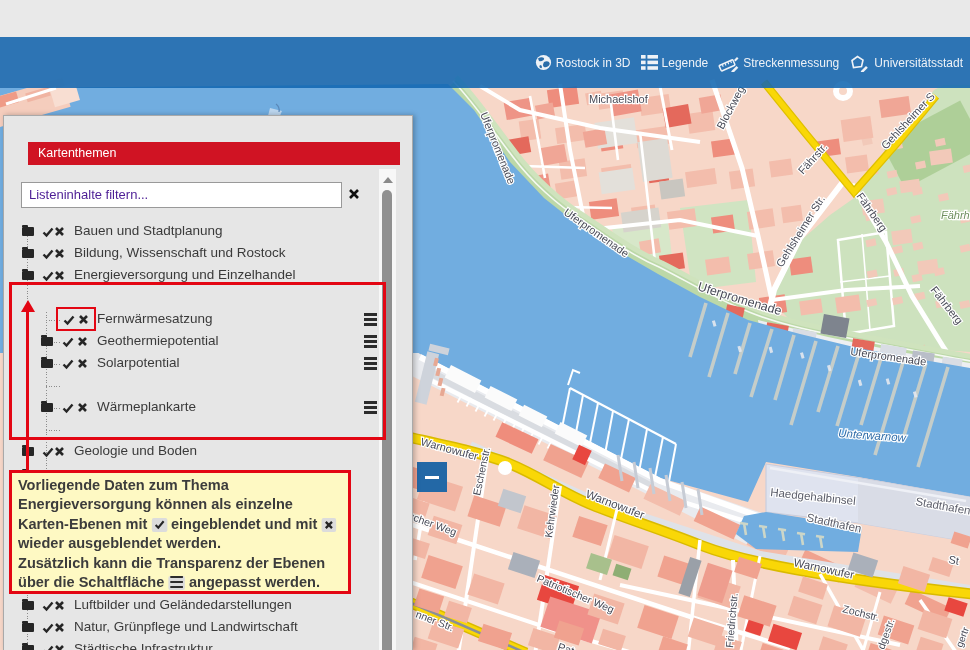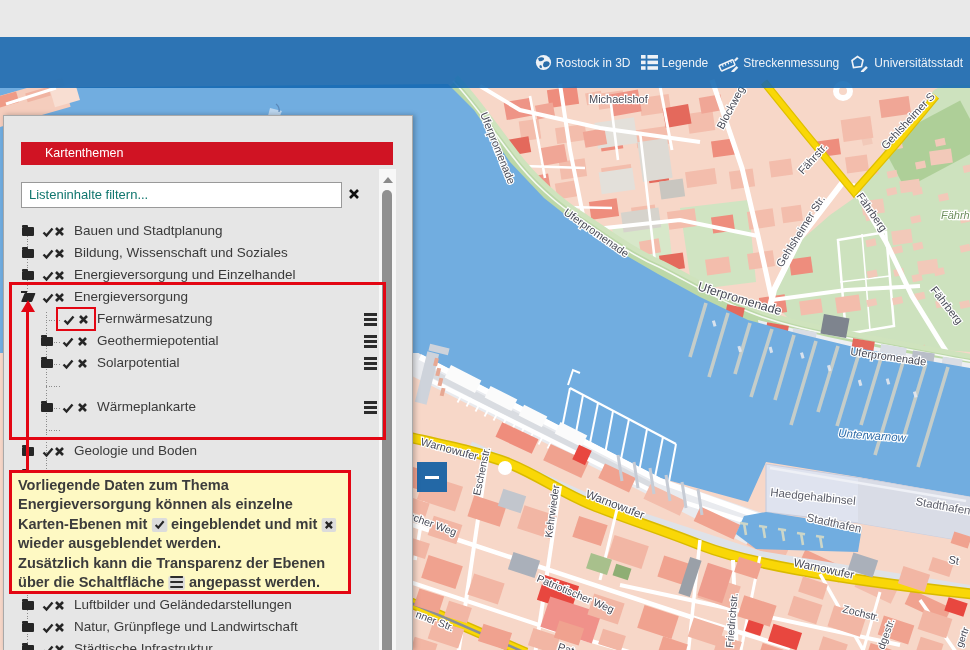--- a/index.html
+++ b/index.html
@@ -5,22 +5,22 @@
 #stage{position:relative;width:970px;height:650px;background:#fff;overflow:hidden}
 .abs{position:absolute}
 
 #graybar{left:0;top:0;width:970px;height:37px;background:#e9e9e9}
 #bluebar{left:0;top:37px;width:970px;height:51px;background:rgba(17,103,177,0.88)}
 #logobox{left:20px;top:4px;width:150px;height:83px;background:#f4f4f4}
 #menu{right:7px;top:37px;height:51px;color:#eef2f7;font-size:12px;display:flex;align-items:center;gap:10px}
 .mitem{display:flex;align-items:center;gap:4px;white-space:nowrap}
 
 #panel{left:3px;top:115px;width:410px;height:535px;background:#e6e6e6;border:1px solid #a9a9a9;border-bottom:none;box-shadow:2px 0 5px rgba(0,0,0,0.25)}
-#phead{left:17px;top:26px;width:372px;height:23px;background:#d01323;color:#fff;font-size:12.5px;line-height:23px;padding-left:24px}
-#pfilter{left:17px;top:66px;width:321px;height:26px;background:#fff;border:1px solid #999;color:#0f766e;font-size:13px;line-height:24px;padding-left:7px}
+#phead{left:24px;top:26px;width:372px;height:23px;background:#d01323;color:#fff;font-size:12.5px;line-height:23px;padding-left:10px}
+#pfilter{left:17px;top:66px;width:321px;height:26px;background:#fff;border:1px solid #999;color:#4c1d95;font-size:13px;line-height:24px;padding-left:7px}
 .row{position:absolute;height:22px;white-space:nowrap;font-size:13.5px;color:#3a3a3a}
 .lbl{position:absolute;top:3px}
 .fold{position:absolute;top:7px;width:12px;height:9px;background:#262626;border-radius:1px}
 .fold:before{content:"";position:absolute;left:0;top:-2px;width:6px;height:2px;background:#262626;border-radius:1px 1px 0 0}
 .fopen{position:absolute;top:7px;width:13px;height:9px}
 .fopen:before{content:"";position:absolute;left:0;top:-2px;width:6px;height:2px;background:#262626}
 .fopen:after{content:"";position:absolute;left:0;top:0;width:11px;height:9px;background:#262626;border-radius:1px;transform:skewX(-22deg);transform-origin:0 100%}
 .ham{position:absolute;top:5px;width:13px;height:12.5px;background:repeating-linear-gradient(#2c2c2c 0 2.6px,transparent 2.6px 5px)}
 svg.ic{position:absolute;top:5.5px}
 
@@ -435,41 +435,31 @@
         <span class="lbl" style="left:70px">Bauen und Stadtplanung</span>
       </div>
       <div class="row" style="left:0;top:126px;width:395px">
         <span class="fold" style="left:18px"></span>
         <svg class="ic" width="12" height="12" viewBox="0 0 12 12" style="left:38px">
           <path d="M1.5,6.5 L4.5,9.5 L10.5,2.5" stroke="#262626" stroke-width="2.4" fill="none"></path>
         </svg>
         <svg class="ic" width="11" height="11" viewBox="0 0 11 11" style="left:50px">
           <path d="M2,2 L9,9 M9,2 L2,9" stroke="#262626" stroke-width="2.6" fill="none"></path>
         </svg>
-        <span class="lbl" style="left:70px">Bildung, Wissenschaft und Soziales</span>
+        <span class="lbl" style="left:70px">Bildung, Wissenschaft und Rostock</span>
       </div>
       <div class="row" style="left:0;top:148px;width:395px">
         <span class="fold" style="left:18px"></span>
         <svg class="ic" width="12" height="12" viewBox="0 0 12 12" style="left:38px">
           <path d="M1.5,6.5 L4.5,9.5 L10.5,2.5" stroke="#262626" stroke-width="2.4" fill="none"></path>
         </svg>
         <svg class="ic" width="11" height="11" viewBox="0 0 11 11" style="left:50px">
           <path d="M2,2 L9,9 M9,2 L2,9" stroke="#262626" stroke-width="2.6" fill="none"></path>
         </svg>
         <span class="lbl" style="left:70px">Energieversorgung und Einzelhandel</span>
-      </div>
-      <div class="row" style="left:0;top:170px;width:395px">
-        <span class="fopen" style="left:17px"></span>
-        <svg class="ic" width="12" height="12" viewBox="0 0 12 12" style="left:38px">
-          <path d="M1.5,6.5 L4.5,9.5 L10.5,2.5" stroke="#262626" stroke-width="2.4" fill="none"></path>
-        </svg>
-        <svg class="ic" width="11" height="11" viewBox="0 0 11 11" style="left:50px">
-          <path d="M2,2 L9,9 M9,2 L2,9" stroke="#262626" stroke-width="2.6" fill="none"></path>
-        </svg>
-        <span class="lbl" style="left:70px">Energieversorgung</span>
       </div>
       <div class="row" style="left:0;top:192px;width:395px">
         <svg class="ic" width="12" height="12" viewBox="0 0 12 12" style="left:59px">
           <path d="M1.5,6.5 L4.5,9.5 L10.5,2.5" stroke="#262626" stroke-width="2.4" fill="none"></path>
         </svg>
         <svg class="ic" width="11" height="11" viewBox="0 0 11 11" style="left:74px">
           <path d="M2,2 L9,9 M9,2 L2,9" stroke="#262626" stroke-width="2.6" fill="none"></path>
         </svg>
         <span class="lbl" style="left:93px">Fernwärmesatzung</span>
         <span class="ham" style="left:360px"></span>

